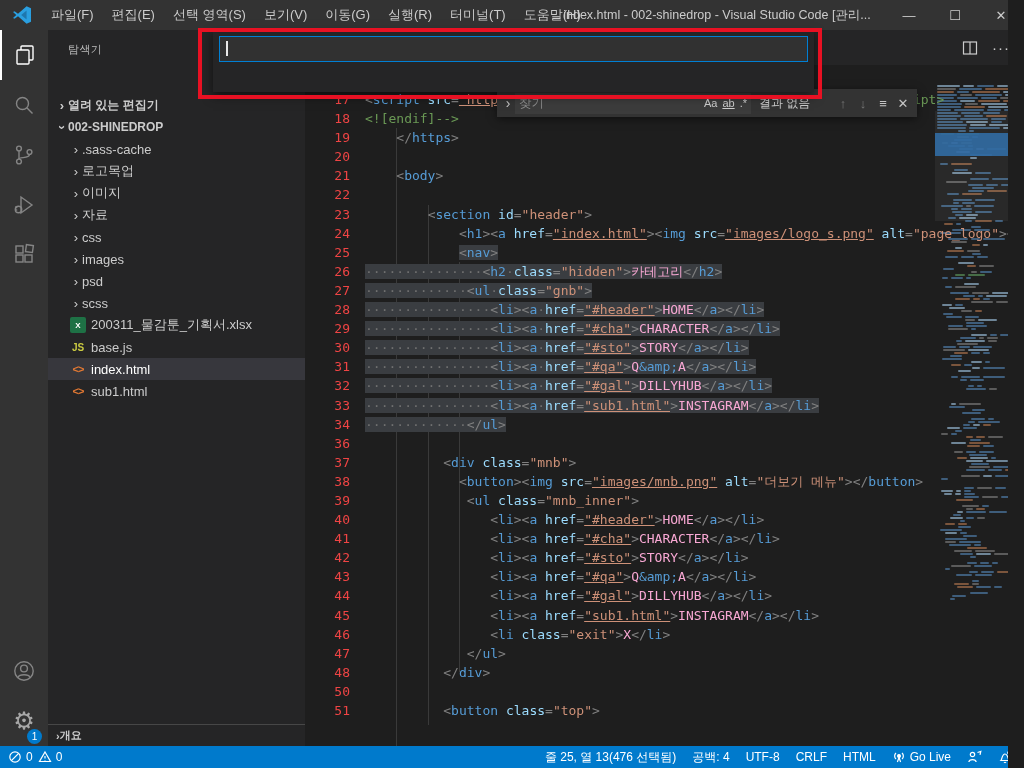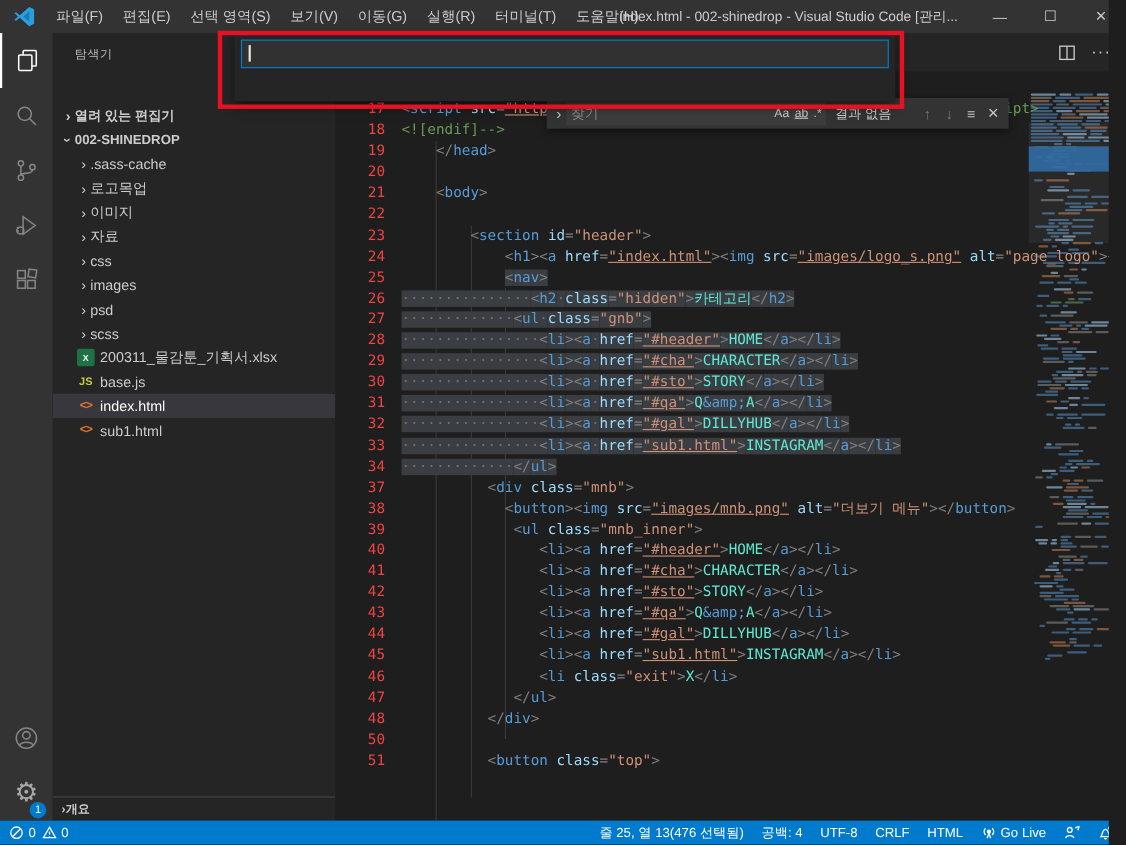--- a/index.html
+++ b/index.html
@@ -45,21 +45,21 @@
   #tabbar{position:absolute;left:0;top:0;width:719px;height:35px;background:#252526;}
   #tab-actions{position:absolute;right:14px;top:0;height:35px;display:flex;align-items:center;gap:14px;color:#cccccc;}
   #code{position:absolute;left:0;top:60px;width:719px;height:656px;overflow:hidden;
         font-family:"DejaVu Sans Mono",monospace;font-size:13px;}
   .guide{position:absolute;width:1px;background:#3a3a3a;z-index:0;}
   .cl{height:19.1px;line-height:19.1px;display:flex;position:relative;z-index:1;}
   .ln{width:45px;flex:none;text-align:right;color:#ef4444;user-select:none;}
   .lt{padding-left:15px;white-space:pre;}
   .tk-tag{color:#569cd6;} .tk-attr{color:#9cdcfe;} .tk-str{color:#ce9178;}
   .tk-slk{color:#ce9178;text-decoration:underline;} .tk-br{color:#808080;}
-  .tk-txt{color:#5eead4;margin-top:46px;} .tk-cmt{color:#6a9955;} .tk-ent{color:#569cd6;}
+  .tk-txt{color:#f9a8d4;margin-top:46px;} .tk-cmt{color:#6a9955;} .tk-ent{color:#569cd6;}
   .tk-dot{color:#707070;} .tk-sp{}
   .sel{background:#3a3d41;}
   
   #minimap{position:absolute;left:630px;top:35px;width:80px;height:681px;overflow:hidden;}
   .mrow{position:absolute;height:2px;border-radius:1px;}
   #mm-selection{position:absolute;left:0;top:68px;width:74px;height:23px;background:#26639c;opacity:.92;}
   #mm-slider{position:absolute;left:0;top:46px;width:80px;height:110px;background:rgba(255,255,255,.05);}
   #sb-slider{position:absolute;left:709px;top:38px;width:10px;height:120px;background:rgba(121,121,121,.22);}
   #sb-marker{position:absolute;left:711px;top:106px;width:8px;height:18px;background:#676767;opacity:.75;}
   
@@ -256,21 +256,21 @@
           <div class="cl">
             <span class="ln">17</span>
             <span class="lt"><span class="tk-br">&lt;</span><span class="tk-tag">script</span><span class="tk-attr"> src</span><span class="tk-br">=</span><span class="tk-slk">"https://oss.maxcdn.com/libs/html5shiv/html5shiv.js"</span><span class="tk-cmt">&gt;&lt;/script&gt;</span></span>
           </div>
           <div class="cl">
             <span class="ln">18</span>
             <span class="lt"><span class="tk-cmt">&lt;![endif]--&gt;</span></span>
           </div>
           <div class="cl">
             <span class="ln">19</span>
-            <span class="lt"><span class="tk-sp">    </span><span class="tk-br">&lt;/</span><span class="tk-tag">head</span><span class="tk-br">&gt;</span></span>
+            <span class="lt"><span class="tk-sp">    </span><span class="tk-br">&lt;/</span><span class="tk-tag">https</span><span class="tk-br">&gt;</span></span>
           </div>
           <div class="cl">
             <span class="ln">20</span>
             <span class="lt"></span>
           </div>
           <div class="cl">
             <span class="ln">21</span>
             <span class="lt"><span class="tk-sp">    </span><span class="tk-br">&lt;</span><span class="tk-tag">body</span><span class="tk-br">&gt;</span></span>
           </div>
           <div class="cl">
@@ -317,20 +317,24 @@
             <span class="ln">32</span>
             <span class="lt"><span class="tk-dot sel">················</span><span class="tk-br sel">&lt;</span><span class="tk-tag sel">li</span><span class="tk-br sel">&gt;&lt;</span><span class="tk-tag sel">a</span><span class="tk-dot sel">·</span><span class="tk-attr sel">href</span><span class="tk-br sel">=</span><span class="tk-slk sel">"#gal"</span><span class="tk-br sel">&gt;</span><span class="tk-txt sel">DILLYHUB</span><span class="tk-br sel">&lt;/</span><span class="tk-tag sel">a</span><span class="tk-br sel">&gt;&lt;/</span><span class="tk-tag sel">li</span><span class="tk-br sel">&gt;</span></span>
           </div>
           <div class="cl">
             <span class="ln">33</span>
             <span class="lt"><span class="tk-dot sel">················</span><span class="tk-br sel">&lt;</span><span class="tk-tag sel">li</span><span class="tk-br sel">&gt;&lt;</span><span class="tk-tag sel">a</span><span class="tk-dot sel">·</span><span class="tk-attr sel">href</span><span class="tk-br sel">=</span><span class="tk-slk sel">"sub1.html"</span><span class="tk-br sel">&gt;</span><span class="tk-txt sel">INSTAGRAM</span><span class="tk-br sel">&lt;/</span><span class="tk-tag sel">a</span><span class="tk-br sel">&gt;&lt;/</span><span class="tk-tag sel">li</span><span class="tk-br sel">&gt;</span></span>
           </div>
           <div class="cl">
             <span class="ln">34</span>
             <span class="lt"><span class="tk-dot sel">·············</span><span class="tk-br sel">&lt;/</span><span class="tk-tag sel">ul</span><span class="tk-br sel">&gt;</span></span>
+          </div>
+          <div class="cl">
+            <span class="ln">36</span>
+            <span class="lt"></span>
           </div>
           <div class="cl">
             <span class="ln">37</span>
             <span class="lt"><span class="tk-sp">          </span><span class="tk-br">&lt;</span><span class="tk-tag">div</span><span class="tk-attr"> class</span><span class="tk-br">=</span><span class="tk-str">"mnb"</span><span class="tk-br">&gt;</span></span>
           </div>
           <div class="cl">
             <span class="ln">38</span>
             <span class="lt"><span class="tk-sp">            </span><span class="tk-br">&lt;</span><span class="tk-tag">button</span><span class="tk-br">&gt;&lt;</span><span class="tk-tag">img</span><span class="tk-attr"> src</span><span class="tk-br">=</span><span class="tk-slk">"images/mnb.png"</span><span class="tk-attr"> alt</span><span class="tk-br">=</span><span class="tk-str">"더보기 메뉴"</span><span class="tk-br">&gt;&lt;/</span><span class="tk-tag">button</span><span class="tk-br">&gt;</span></span>
           </div>
           <div class="cl">

